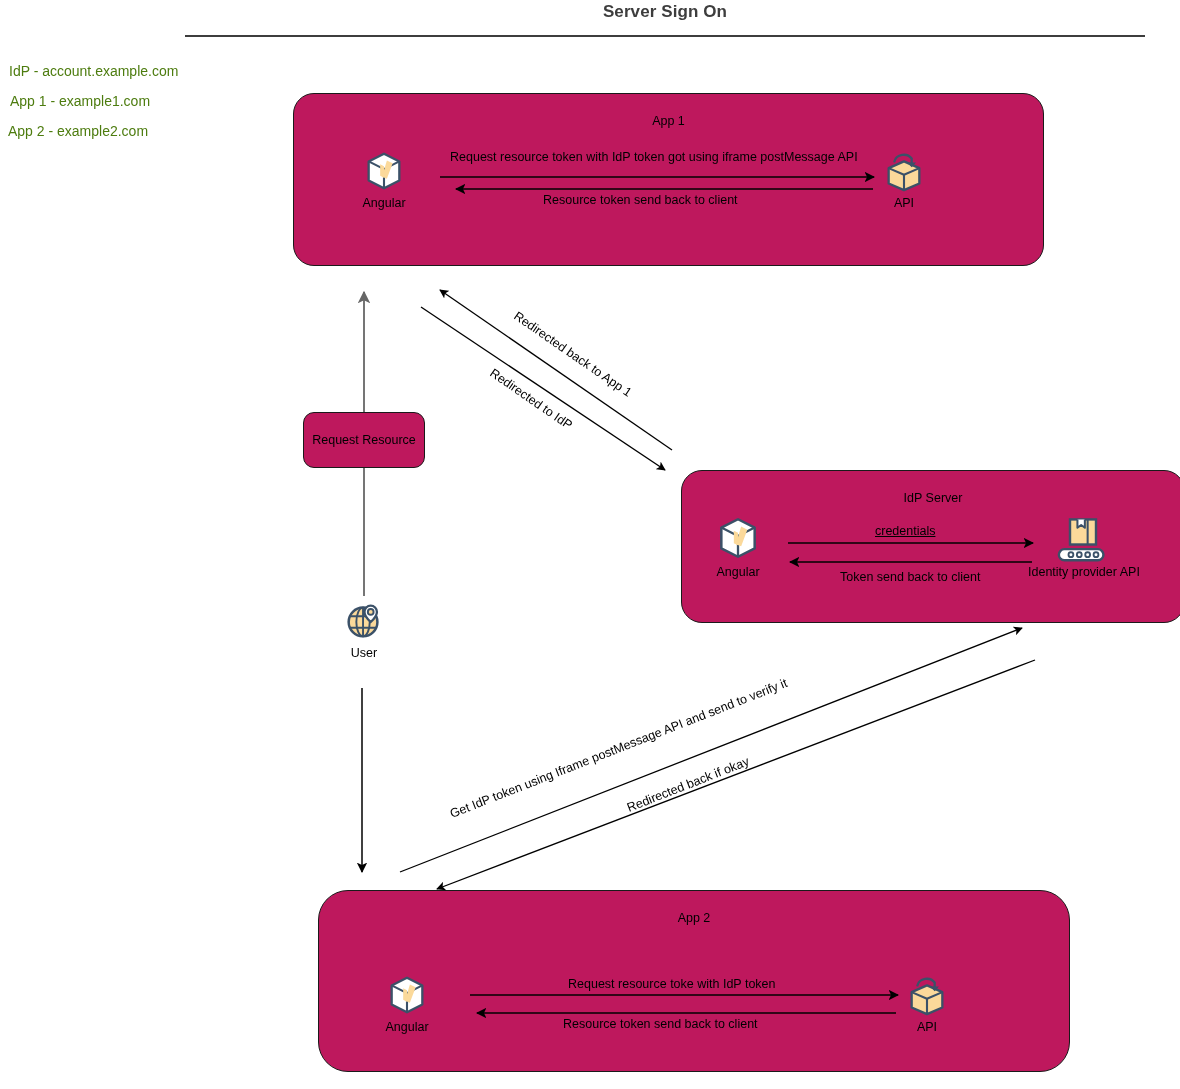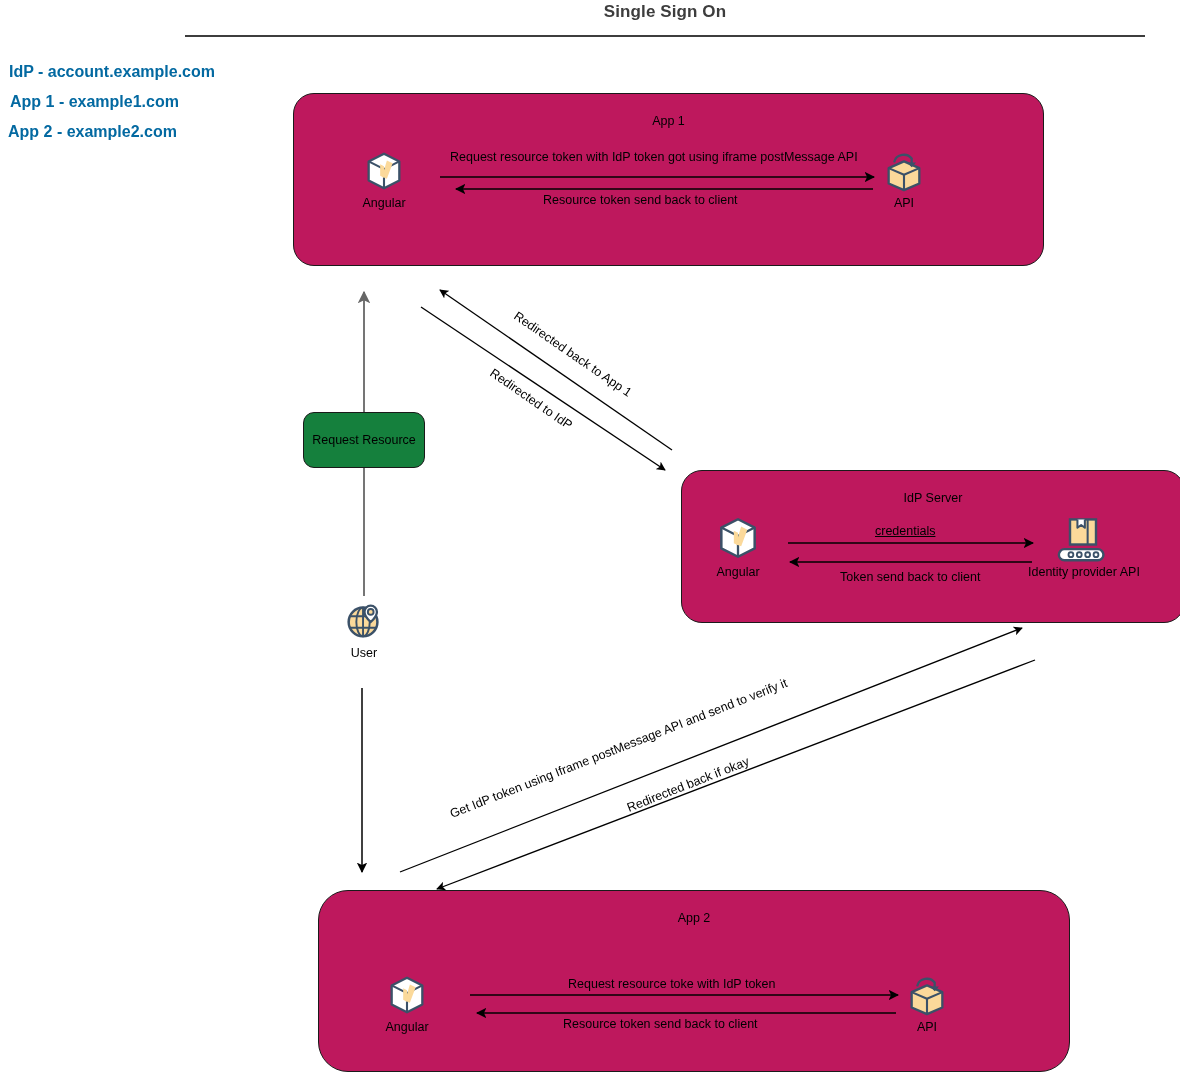--- a/index.html
+++ b/index.html
@@ -37,24 +37,23 @@
     left: 185px;
     top: 35px;
     width: 960px;
     height: 0;
     border-top: 2px solid #3d3d3d;
   }
 
   
   .legend-line {
     position: absolute;
-    font-size: 16px;
-    color: #0369a1;
+    font-size: 14px;
+    color: #4d7c0f;
     white-space: nowrap;
-    font-weight: bold;
   }
   .legend-0 { left: 9px;  top: 63px; }
   .legend-1 { left: 10px; top: 93px; }
   .legend-2 { left: 8px;  top: 123px; }
 
   
   .group-box {
     position: absolute;
     border: 1.3px solid #1a1a1a;
     border-radius: 21px;
@@ -85,21 +84,21 @@
 
   
   .req-box {
     position: absolute;
     left: 303px;
     top: 412px;
     width: 122px;
     height: 56px;
     border: 1.2px solid #1a1a1a;
     border-radius: 11px;
-    background: #15803d;
+    background: #be185d;
     display: flex;
     align-items: center;
     justify-content: center;
     font-size: 12.5px;
     color: #000;
     z-index: 4;
   }
 
   
   #arrows {
@@ -119,21 +118,21 @@
     font-size: 12.5px;
     color: #000;
     white-space: nowrap;
   }
 </style>
 </head>
 <body>
 
 <div id="canvas">
 
-  <div class="title">Single Sign On</div>
+  <div class="title">Server Sign On</div>
   <div class="title-rule"></div>
 
   <div class="legend-line legend-0">IdP -   account.example.com</div>
   <div class="legend-line legend-1">App 1 - example1.com</div>
   <div class="legend-line legend-2">App 2 - example2.com</div>
 
   <div class="group-box" style="left:293px; top:93px; width:751px; height:173px;">
     <div class="group-title">App 1</div>
   </div>
 

